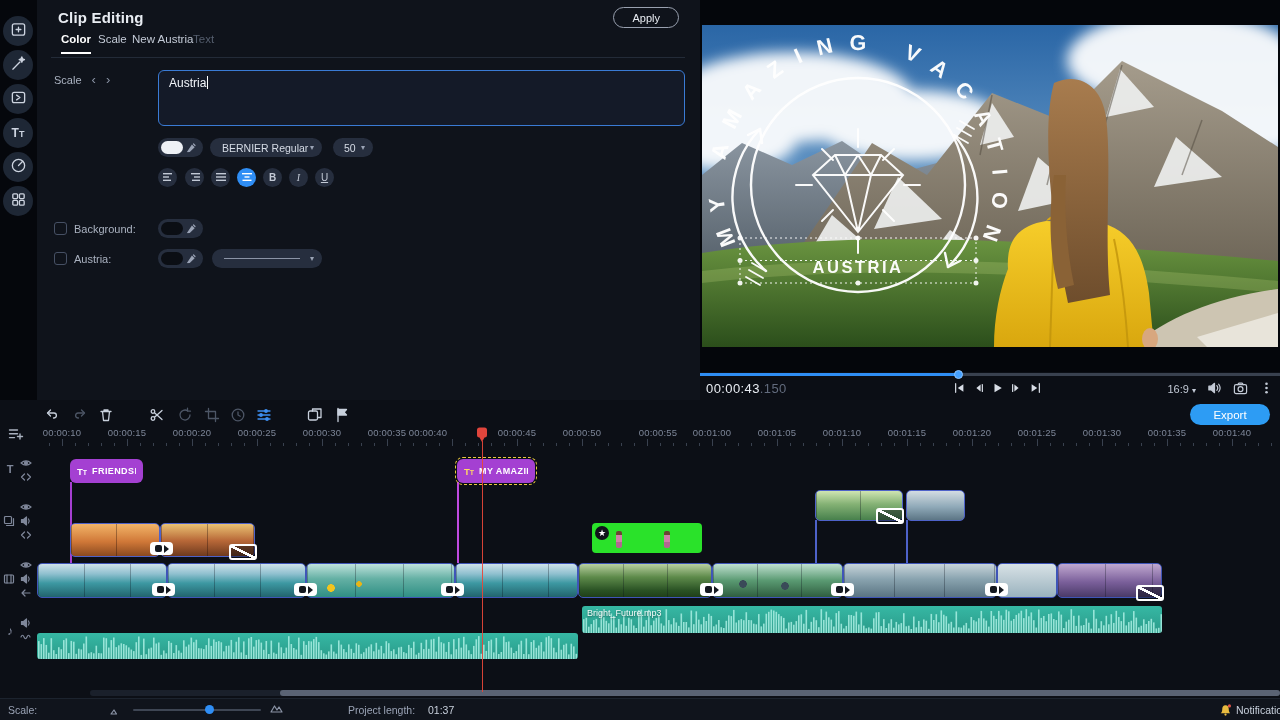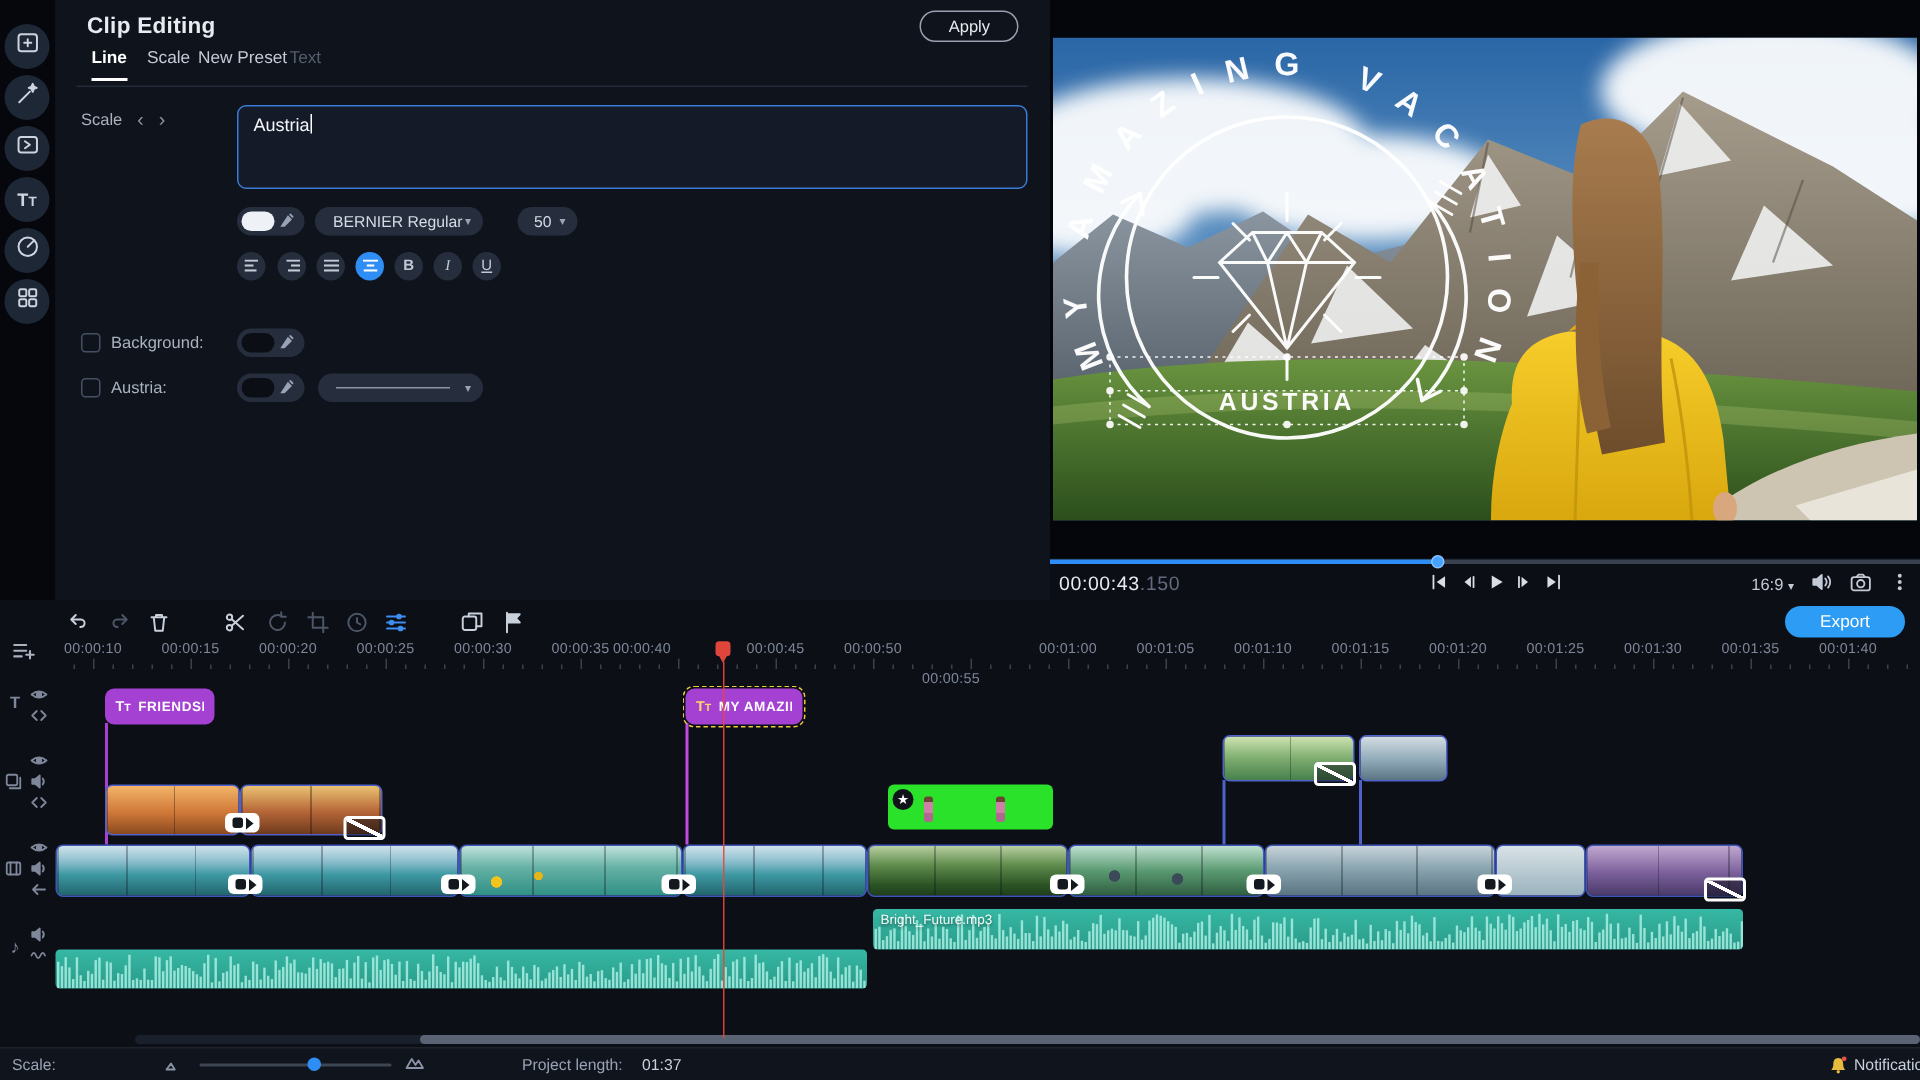--- a/index.html
+++ b/index.html
@@ -156,23 +156,23 @@
             <rect x="10" y="10" width="5" height="5" rx="1"></rect>
           </svg></span>
       </div>
   </div>
 
   <div id="editpanel">
     <div id="panel-title">Clip Editing</div>
     <div id="apply-btn">Apply</div>
 
     <div id="tabs">
-      <span class="tab active" style="left:10px">Line</span>
+      <span class="tab active" style="left:10px">Color</span>
       <span class="tab" style="left:47px">Scale</span>
-      <span class="tab" style="left:81px">New Preset</span>
+      <span class="tab" style="left:81px">New Austria</span>
       <span class="tab disabled" style="left:142px">Text</span>
     </div>
 
     <div id="line-row">
       <span class="fieldlab">Scale</span>
       <span class="chev">‹</span>
       <span class="chev">›</span>
     </div>
 
     <div id="text-area"><span>Austria</span><span class="caret"></span></div>
@@ -180,21 +180,21 @@
     <div class="pill" style="left:121px;top:138px;width:45px;">
       <span class="swatch" style="background:#eef1f6;"></span>
       <span class="pip-ic" style="margin-left:3px;"><svg viewBox="0 0 12 12">
             <path d="M2 10.5 L6.5 6 M7.5 3 L9 4.5 M6 4.5 L7.8 6.3 L3.5 10.5 H2 Z"></path>
           </svg></span>
     </div>
     <div class="pill" style="left:173px;top:138px;width:112px;padding-left:12px;">
       <span class="ddtext">BERNIER Regular</span>
       <span class="ddchev">▾</span>
     </div>
-    <div class="pill" style="left:308px;top:138px;width:40px;padding-left:11px;">
+    <div class="pill" style="left:296px;top:138px;width:40px;padding-left:11px;">
       <span class="ddtext">50</span>
       <span class="ddchev">▾</span>
     </div>
 
     <div class="cbtn" style="left:121px;top:168px;">
         <svg viewBox="0 0 10 9">
           <g fill="#c3cad6">
             <rect x="0" y="0" width="9" height="1.4"></rect>
             <rect x="0" y="3.3" width="6" height="1.4"></rect>
             <rect x="0" y="6.6" width="8" height="1.4"></rect>
@@ -509,21 +509,21 @@
     <div id="ruler">
         <span class="rlabel" style="left: 62px;">00:00:10</span>
         <span class="rlabel" style="left: 127px;">00:00:15</span>
         <span class="rlabel" style="left: 192px;">00:00:20</span>
         <span class="rlabel" style="left: 257px;">00:00:25</span>
         <span class="rlabel" style="left: 322px;">00:00:30</span>
         <span class="rlabel" style="left: 387px;">00:00:35</span>
         <span class="rlabel" style="left: 428px;">00:00:40</span>
         <span class="rlabel" style="left: 517px;">00:00:45</span>
         <span class="rlabel" style="left: 582px;">00:00:50</span>
-        <span class="rlabel" style="left: 634px; margin-top: 20px;">00:00:55</span>
+        <span class="rlabel" style="left: 658px;">00:00:55</span>
         <span class="rlabel" style="left: 712px;">00:01:00</span>
         <span class="rlabel" style="left: 777px;">00:01:05</span>
         <span class="rlabel" style="left: 842px;">00:01:10</span>
         <span class="rlabel" style="left: 907px;">00:01:15</span>
         <span class="rlabel" style="left: 972px;">00:01:20</span>
         <span class="rlabel" style="left: 1037px;">00:01:25</span>
         <span class="rlabel" style="left: 1102px;">00:01:30</span>
         <span class="rlabel" style="left: 1167px;">00:01:35</span>
         <span class="rlabel" style="left: 1232px;">00:01:40</span>
         <span class="tick" style="left: 49px; height: 3px;"></span>

